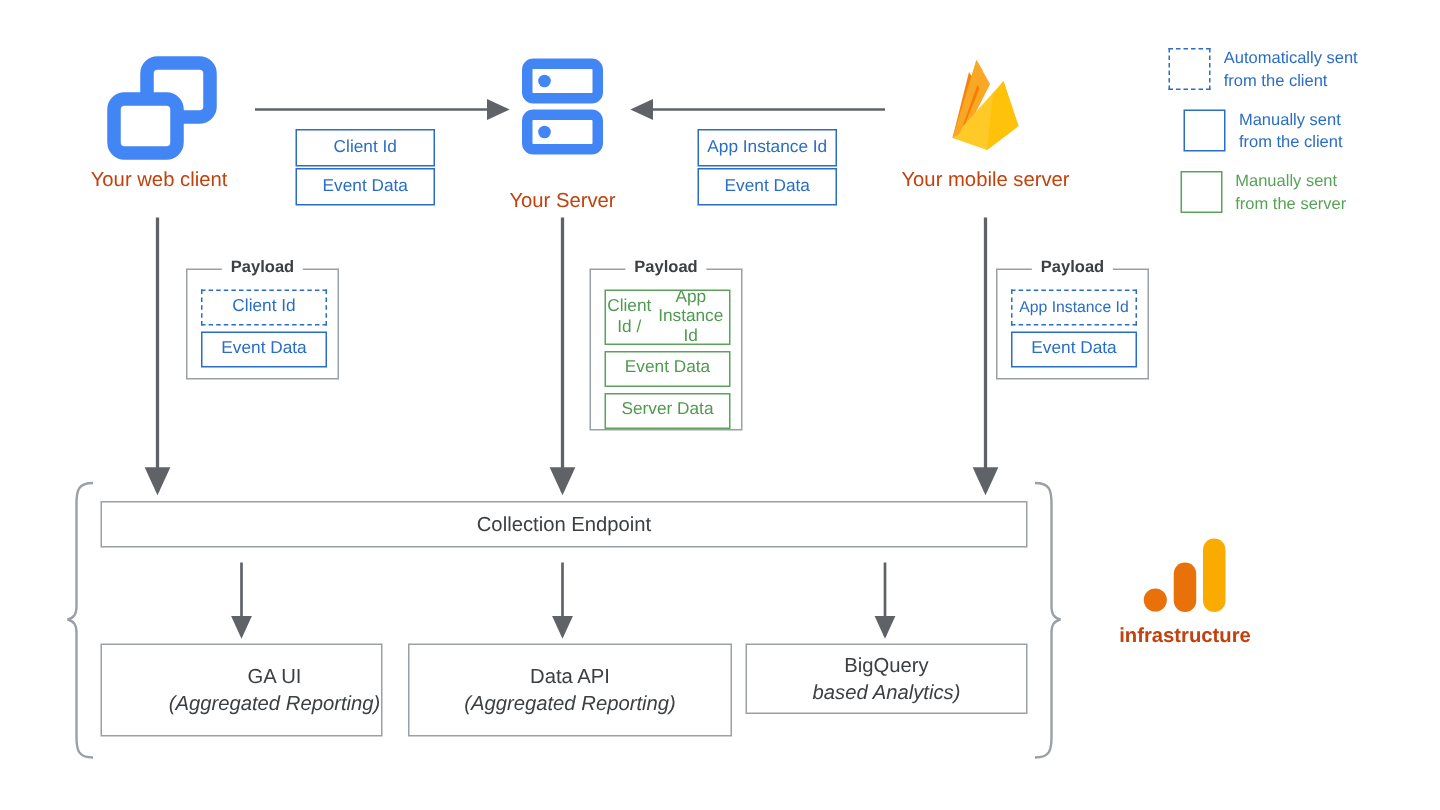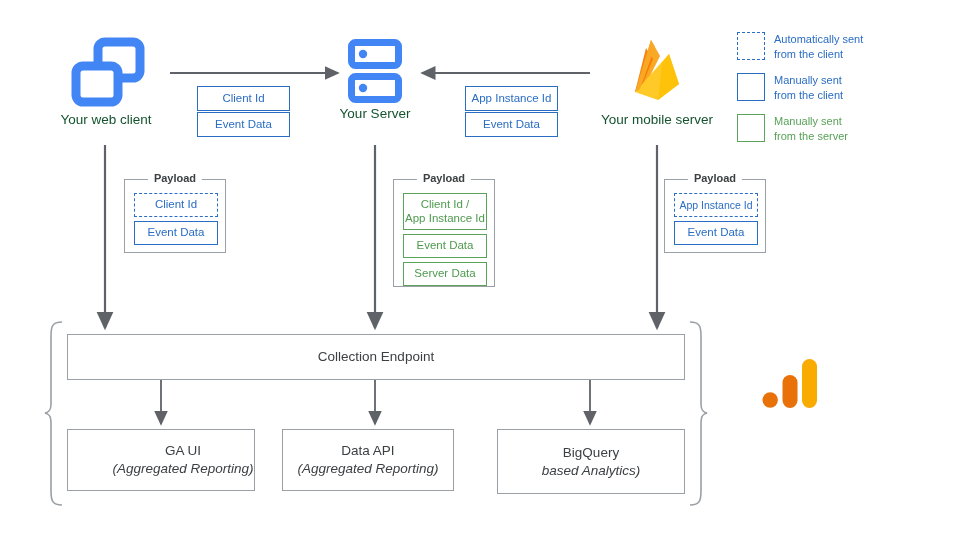--- a/index.html
+++ b/index.html
@@ -5,21 +5,21 @@
   html,body{margin:0;padding:0;background:#ffffff;}
   body{
     width:960px;height:540px;position:relative;overflow:hidden;
     font-family:"Liberation Sans","DejaVu Sans",sans-serif;
     color:#3c4043;
   }
   .abs{position:absolute;box-sizing:border-box;}
 
   
   .node-label{
-    font-size:13.5px;color:#14532d;text-align:center;white-space:nowrap;
+    font-size:13.5px;color:#c2410c;text-align:center;white-space:nowrap;
   }
 
   
   .tag{
     border:1.5px solid #2a6dc4;color:#2a6dc4;
     font-size:11.5px;text-align:center;display:flex;
     align-items:center;justify-content:center;line-height:1.15;
     background:#fff;
   }
   .tag.green{border-color:#5ba25b;color:#4e9a4e;}
@@ -38,21 +38,21 @@
   
   .flowbox{
     border:1px solid #9aa0a6;background:#fff;
     display:flex;flex-direction:column;align-items:center;
     justify-content:center;text-align:center;font-size:13.5px;
     color:#3c4043;line-height:1.32;
   }
   .flowbox .sub{font-style:italic;}
 
   
-  .legend-row{display:flex;align-items:flex-start;}
+  .legend-row{display:flex;align-items:flex-start;justify-content:center;}
   .legend-swatch{
     width:26px;height:26px;flex:0 0 26px;background:#fff;
     border:1.5px solid #2a6dc4;margin-right:9px;
   }
   .legend-swatch.dashed{border-style:dashed;}
   .legend-swatch.green{border-color:#5ba25b;}
   .legend-text{font-size:11px;line-height:1.32;color:#2a6dc4;white-space:nowrap;}
   .legend-text.green{color:#57a257;}
 
   svg{display:block;overflow:visible;}
@@ -92,21 +92,21 @@
   <div class="node-label" style="margin-top:4px;">Your web client</div>
 </div>
 
 <div class="abs" style="left:330px;top:38px;width:90px;height:104px;">
   <svg width="54" height="68" viewBox="0 0 54 68" style="margin-left:18px;">
     <rect x="3.5" y="4.5" width="47" height="23" rx="4" ry="4" fill="#ffffff" stroke="#4285f4" stroke-width="7"></rect>
     <circle cx="15" cy="16" r="4.2" fill="#4285f4"></circle>
     <rect x="3.5" y="38.5" width="47" height="23" rx="4" ry="4" fill="#ffffff" stroke="#4285f4" stroke-width="7"></rect>
     <circle cx="15" cy="50" r="4.2" fill="#4285f4"></circle>
   </svg>
-  <div class="node-label" style="margin-top:0;">Your Server</div>
+  <div class="node-label" style="margin-top:20px;">Your Server</div>
 </div>
 
 <div class="abs" style="left:592px;top:34px;width:130px;height:110px;">
   <svg width="70" height="76" viewBox="0 0 70 76" style="margin-left:30px;">
     <path d="M13,58 L29,6 L38,22 L24,50 z" fill="#f9a825"></path>
     <path d="M13,58 L24,14 L31,25 L20,52 z" fill="#f57c00" opacity="0.95"></path>
     <path d="M13,58 L47,20 L57,50 L36,66 z" fill="#ffca28"></path>
     <path d="M36,66 L57,50 L47,20 L40,29 z" fill="#ffc107" opacity="0.9"></path>
     <path d="M13,58 L29,6 L33,13 L18,55 z" fill="#f9a825"></path>
   </svg>
@@ -120,59 +120,60 @@
 <div class="tag abs" style="left:465px;top:112px;width:93px;height:25px;">Event Data</div>
 
 <div class="payload abs" style="left:124px;top:179px;width:102px;height:74px;">
   <div class="payload-title">Payload</div>
   <div class="tag dashed abs" style="left:9px;top:13px;width:84px;height:24px;">Client Id</div>
   <div class="tag abs" style="left:9px;top:41px;width:84px;height:24px;">Event Data</div>
 </div>
 
 <div class="payload abs" style="left:393px;top:179px;width:102px;height:108px;">
   <div class="payload-title">Payload</div>
-  <div class="tag green abs" style="left:9px;top:13px;width:84px;height:37px;flex-direction:column;">
+  <div class="tag green abs" style="left:9px;top:13px;width:84px;height:37px;flex-direction:row;">
     <span>Client Id /</span>
     <span>App Instance Id</span>
   </div>
   <div class="tag green abs" style="left:9px;top:54px;width:84px;height:24px;">Event Data</div>
   <div class="tag green abs" style="left:9px;top:82px;width:84px;height:24px;">Server Data</div>
 </div>
 
 <div class="payload abs" style="left:664px;top:179px;width:102px;height:74px;">
   <div class="payload-title">Payload</div>
   <div class="tag dashed abs" style="left:9px;top:13px;width:84px;height:24px;font-size:10.5px;">App Instance Id</div>
   <div class="tag abs" style="left:9px;top:41px;width:84px;height:24px;">Event Data</div>
 </div>
 
-<div class="flowbox abs" style="left:67px;top:334px;width:618px;height:46px;">
+<div class="flowbox abs" style="left:67px;top:334px;width:618px;height:31px;">
   <span>Collection Endpoint</span>
 </div>
 
 <div class="flowbox abs" style="left:67px;top:429px;width:188px;height:62px;padding-left:44px;">
   <span>GA UI</span>
   <span class="sub">(Aggregated Reporting)</span>
 </div>
 
-<div class="flowbox abs" style="left:282px;top:429px;width:172px;height:62px;">
+<div class="flowbox abs" style="left:272px;top:429px;width:216px;height:62px;">
   <span>Data API</span>
   <span class="sub">(Aggregated Reporting)</span>
 </div>
 
-<div class="flowbox abs" style="left:497px;top:429px;width:188px;height:65px;">
+<div class="flowbox abs" style="left:497px;top:429px;width:188px;height:47px;">
   <span>BigQuery</span>
   <span class="sub">based Analytics)</span>
 </div>
 
 <div class="abs" style="left:705px;top:358px;width:170px;height:105px;text-align:center;">
   <svg width="56" height="58" viewBox="0 0 56 58" style="margin:0 auto;">
     <rect x="40" y="1" width="15" height="49" rx="7.5" ry="7.5" fill="#f9ab00"></rect>
     <rect x="20.5" y="17" width="15" height="33" rx="7.5" ry="7.5" fill="#e8710a"></rect>
     <circle cx="8.2" cy="42" r="7.7" fill="#e8710a"></circle>
   </svg>
+  <div class="node-label" style="font-weight:bold;">infrastructure</div>
 </div>
 
 <div class="abs" style="left:737px;top:32px;width:210px;height:120px;">
 
   <div class="legend-row" style="margin-bottom:12px;">
     <div class="legend-swatch dashed"></div>
     <div class="legend-text">
       <div>Automatically sent</div>
       <div>from the client</div>
     </div>

